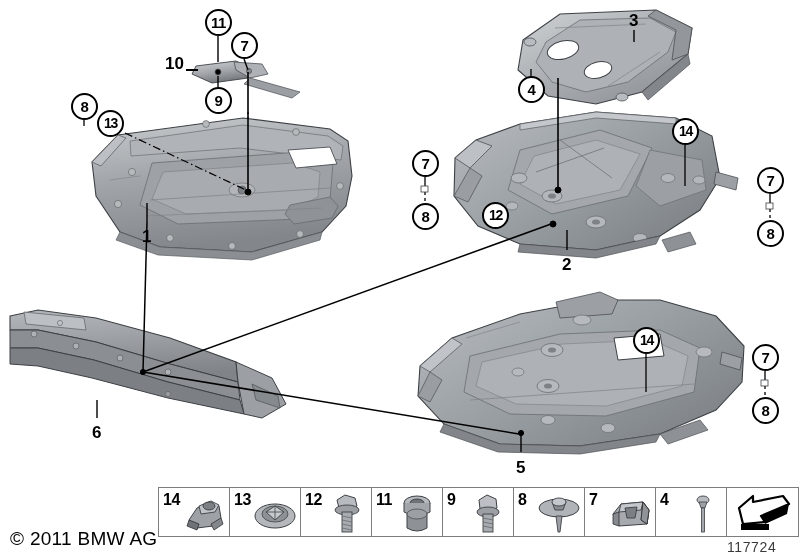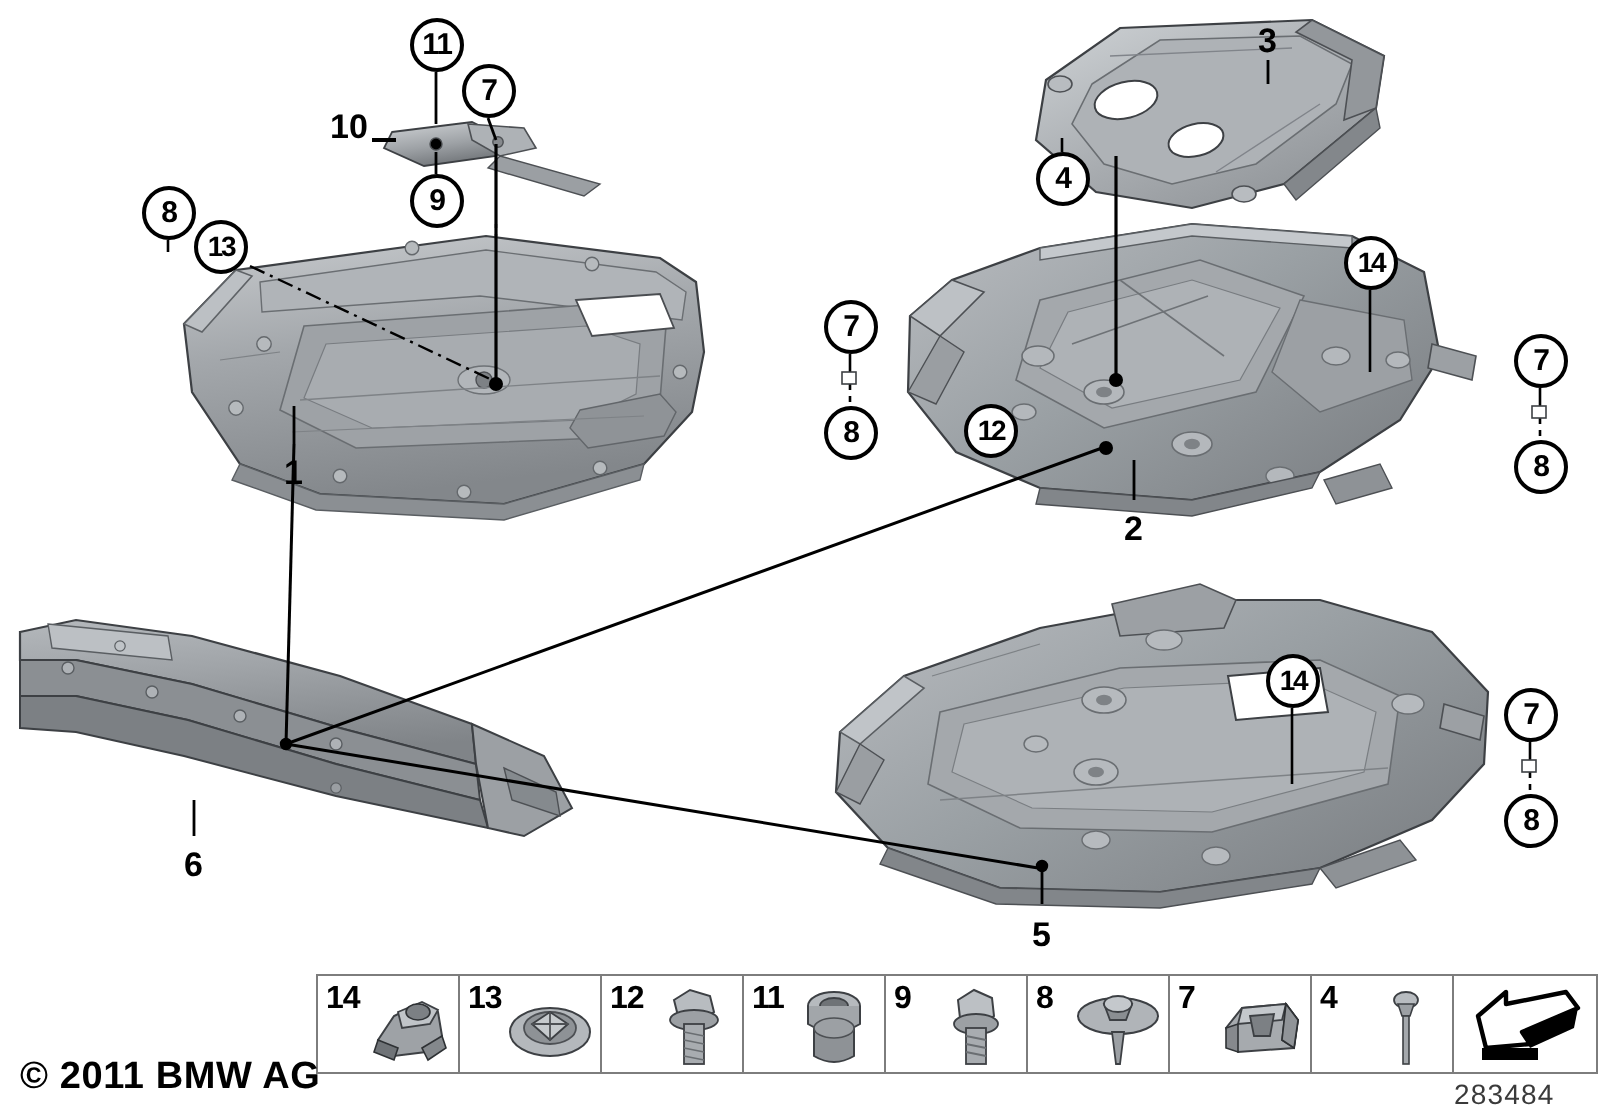--- a/index.html
+++ b/index.html
@@ -69,21 +69,21 @@
     position:absolute;
     right:2px;top:2px;
     width:46px;height:45px;
   }
   .legend-art.arrowcell{left:4px;right:auto;width:62px;}
 
   
   #copyright{
     position:absolute;
     left:10px;top:528px;
-    font-weight:bold;
+    font-weight:normal;
     font-size:19px;
     color:#000;
     letter-spacing:0.3px;
   }
   #diagramno{
     position:absolute;
     left:727px;top:539px;
     font-size:14px;
     color:#3a3a3a;
     letter-spacing:0.6px;
@@ -452,15 +452,15 @@
       <span class="legend-num"></span>
       <svg class="legend-art arrowcell" viewBox="0 0 62 45">
         <path d="M8 18 L22 6 L22 12 L52 6 L58 14 L30 26 L34 32 L12 34 Z" fill="#ffffff" stroke="#000000" stroke-width="2.2" stroke-linejoin="round"></path>
         <path d="M30 26 L58 14 L56 24 L34 34 Z" fill="#000000"></path>
         <rect x="10" y="34" width="28" height="6" fill="#000000"></rect>
       </svg>
     </div>
   </div>
 
   <div id="copyright">© 2011 BMW AG</div>
-  <div id="diagramno">283484</div>
+  <div id="diagramno">117724</div>
 
 </div>
 
 </body></html>

